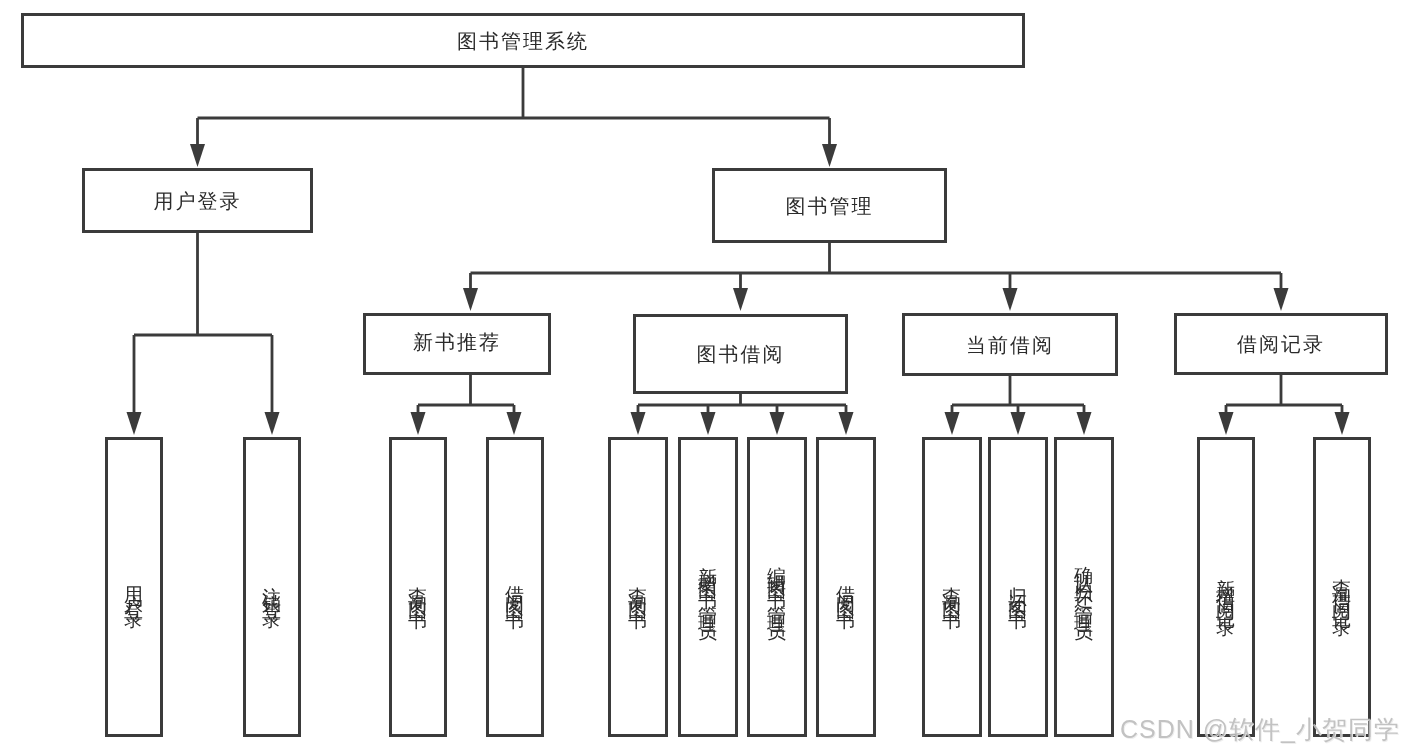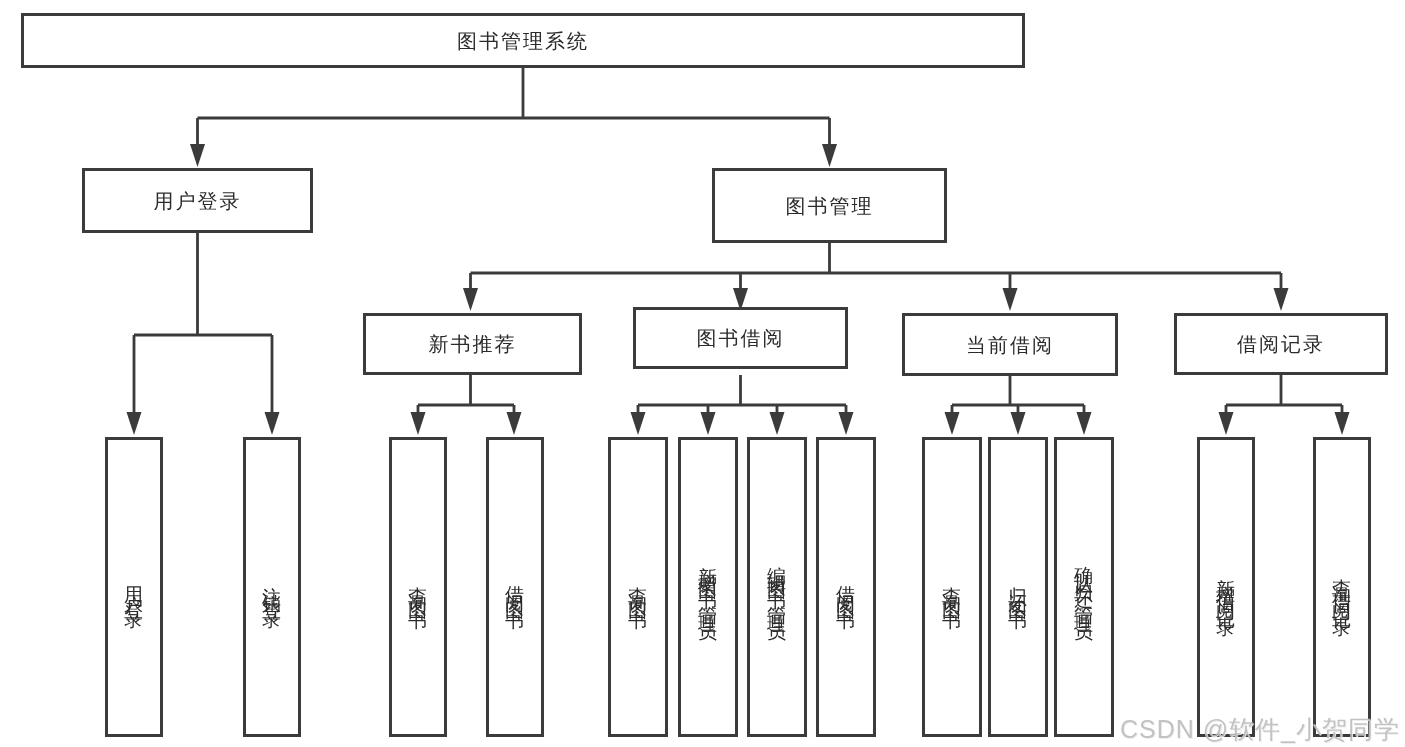--- a/index.html
+++ b/index.html
@@ -120,24 +120,24 @@
     <span>图书管理系统</span>
   </div>
 
   <div class="box" style="left:82px; top:168px; width:231px; height:65px;">
     <span>用户登录</span>
   </div>
   <div class="box" style="left:712px; top:168px; width:235px; height:75px;">
     <span>图书管理</span>
   </div>
 
-  <div class="box" style="left:363px; top:313px; width:219px; height:62px;">
+  <div class="box" style="left:363px; top:313px; width:188px; height:62px;font-family:Liberation Mono, monospace;">
     <span>新书推荐</span>
   </div>
-  <div class="box" style="left:633px; top:307px; width:215px; height:62px;">
+  <div class="box" style="left:633px; top:314px; width:215px; height:80px;">
     <span>图书借阅</span>
   </div>
   <div class="box" style="left:902px; top:313px; width:216px; height:63px;">
     <span>当前借阅</span>
   </div>
   <div class="box" style="left:1174px; top:313px; width:214px; height:62px;">
     <span>借阅记录</span>
   </div>
 
   <div class="box v" style="left:105px; top:437px; width:58px; height:300px;">

